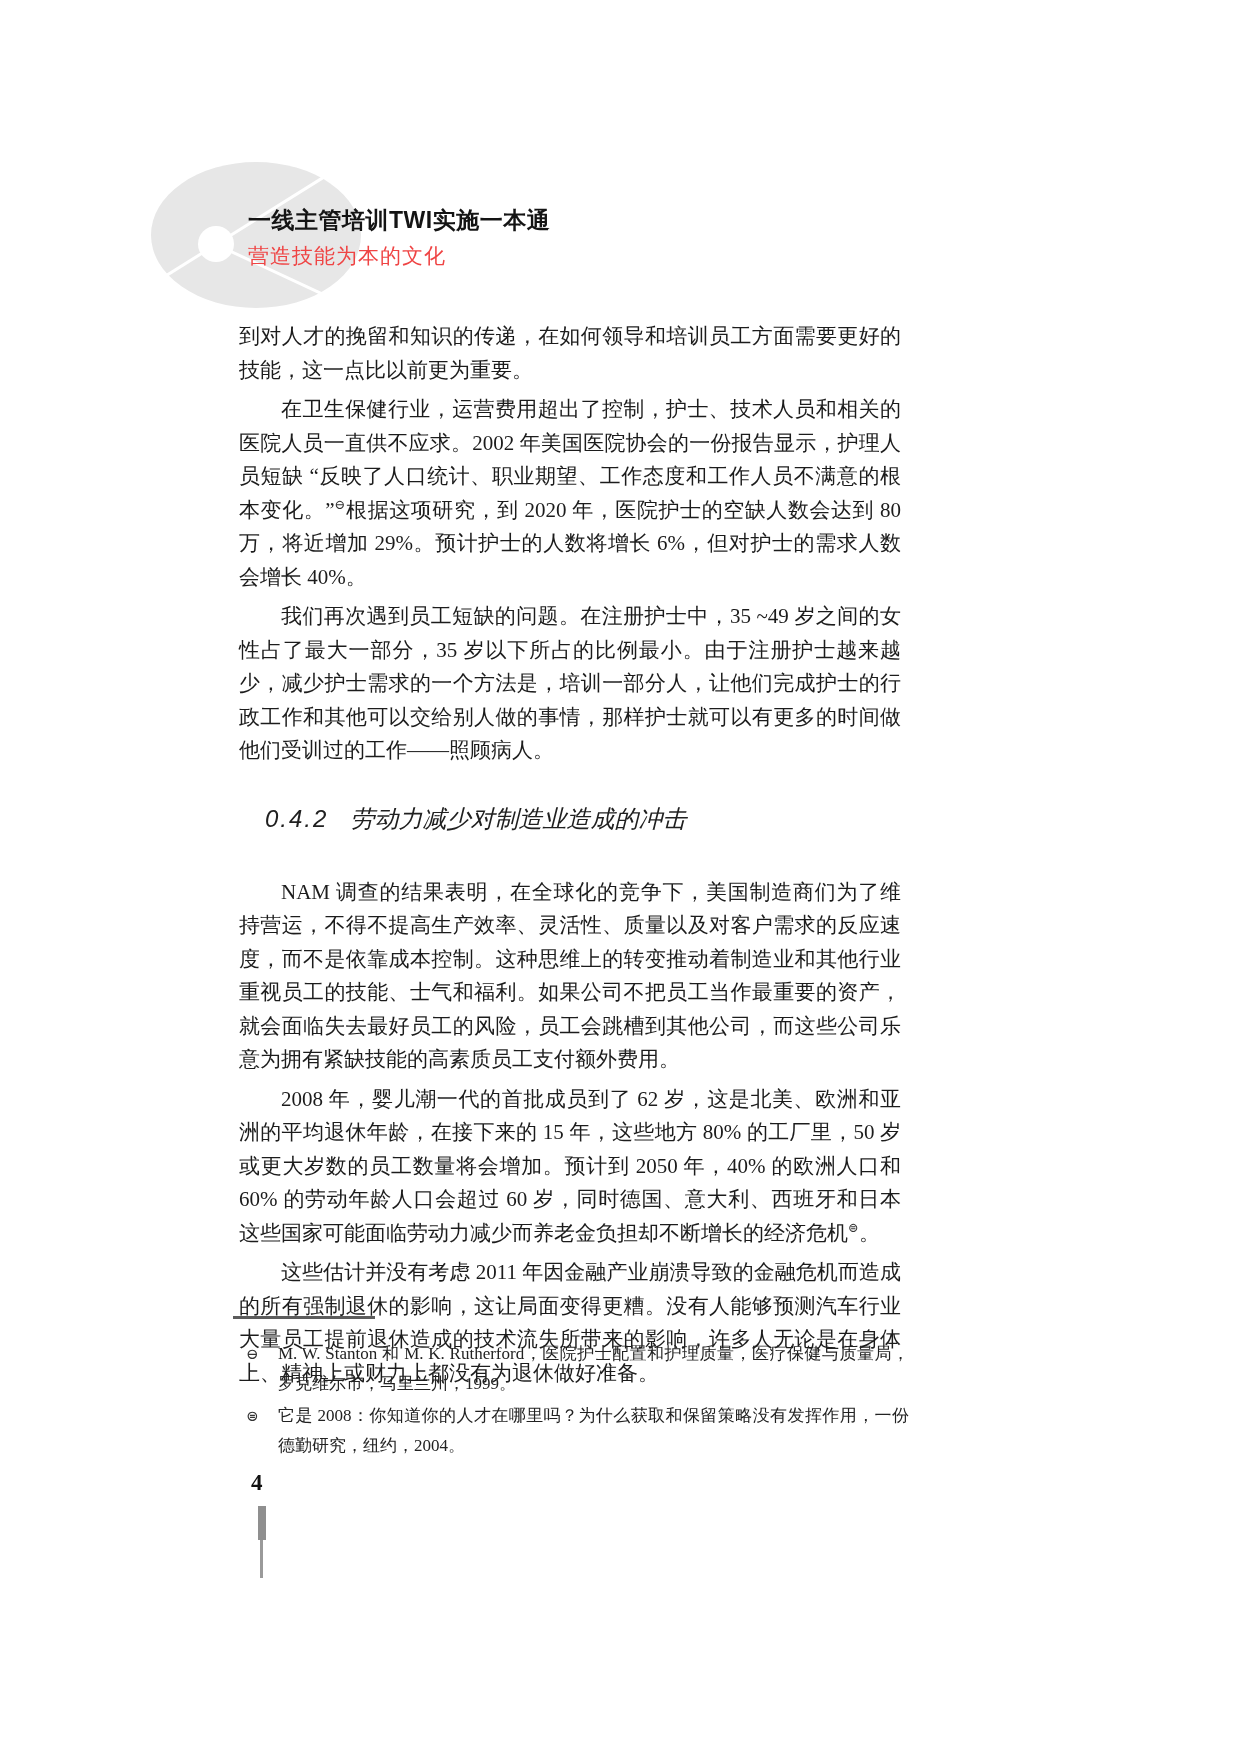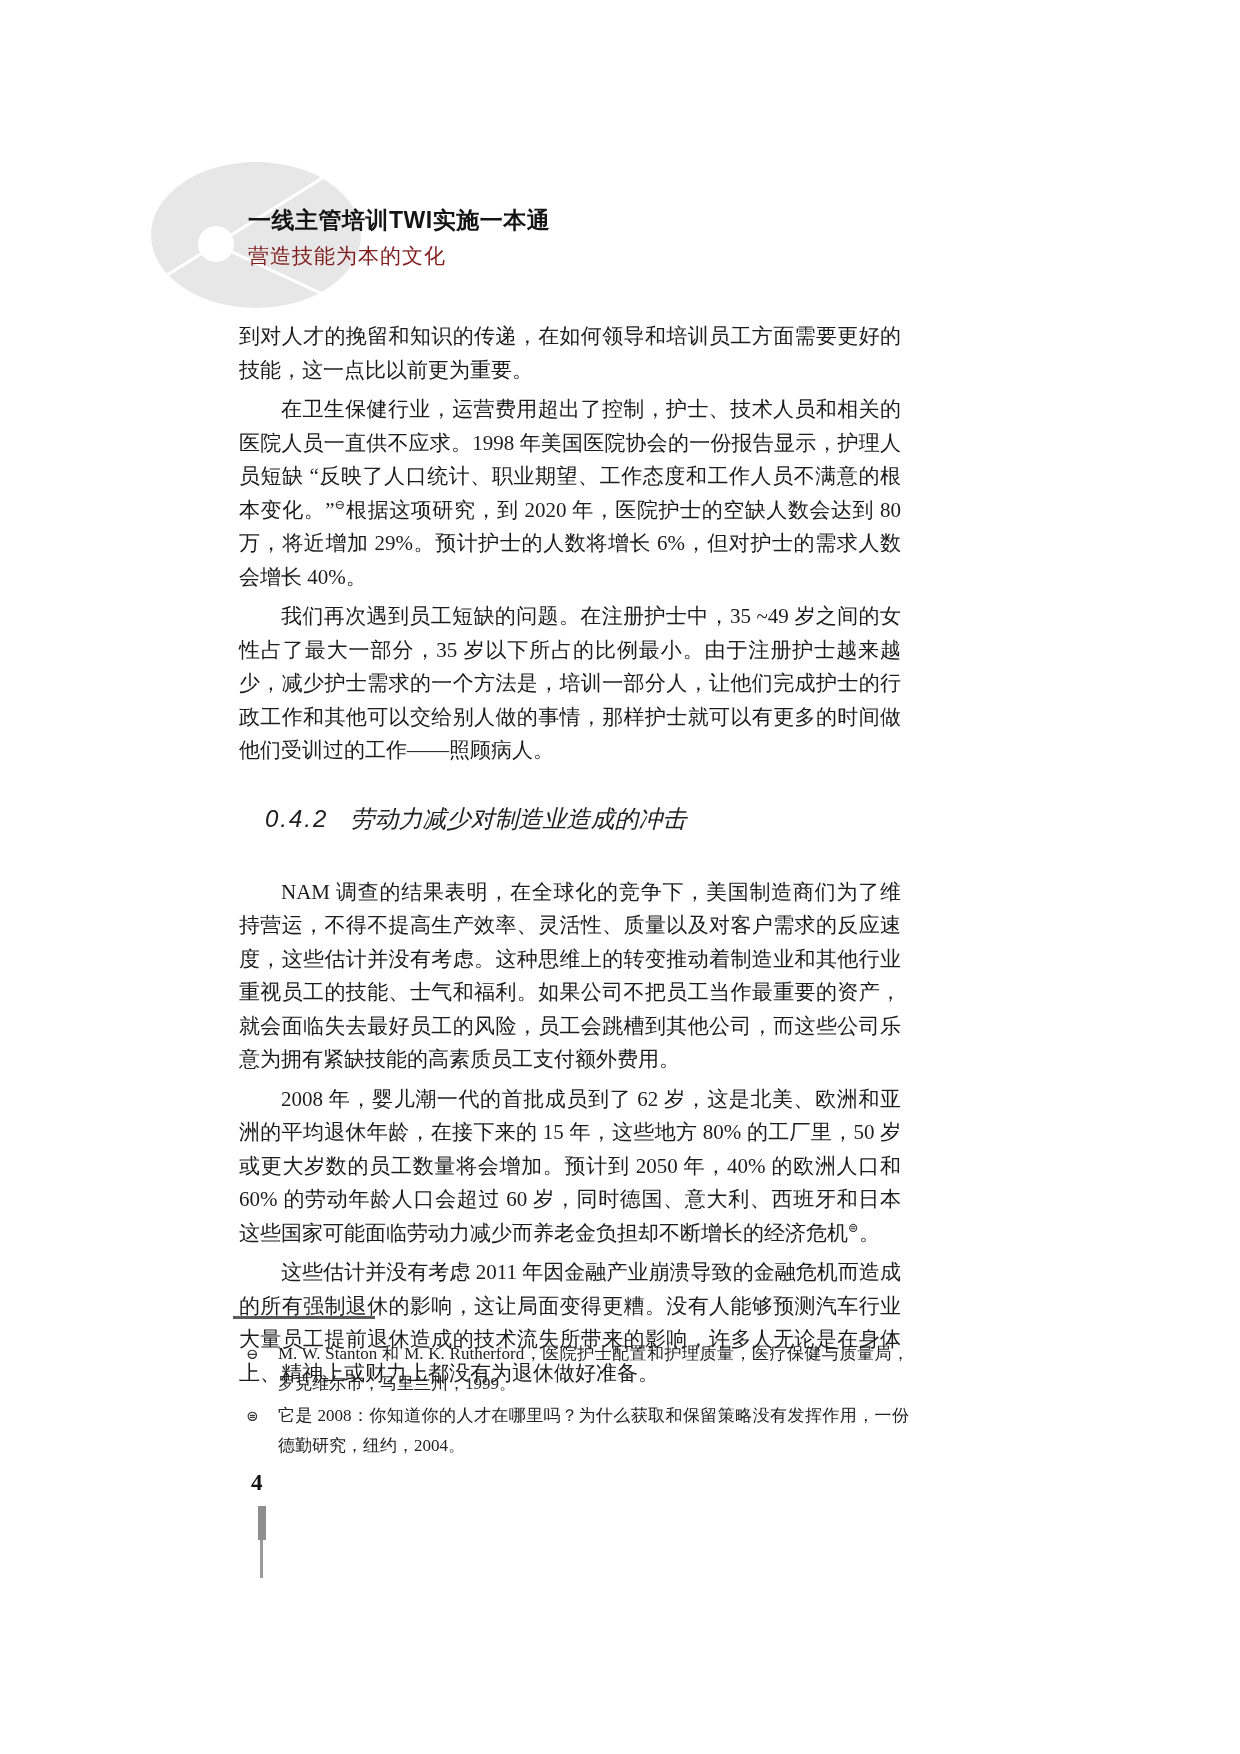--- a/index.html
+++ b/index.html
@@ -45,21 +45,21 @@
     font-size:23px;
     letter-spacing:0.5px;
     color:#141414;
     white-space:nowrap;
   }
   .book-subtitle{
     position:absolute; left:248px; top:242px; z-index:4;
     font-family:"Liberation Sans","DejaVu Sans",sans-serif;
     font-size:21px;
     letter-spacing:1px;
-    color:#7f1d1d;
+    color:#ef4444;
     white-space:nowrap;
   }
 
   
   .content{
     position:absolute; left:233px; top:314px;
     width:674px;
     font-size:21px;
     line-height:33.5px;
     text-align:justify;
@@ -144,27 +144,27 @@
   <div class="logo-spoke spoke-c"></div>
   <div class="logo-hole"></div>
 
   <div class="book-title">一线主管培训TWI实施一本通</div>
   <div class="book-subtitle">营造技能为本的文化</div>
 
   <div class="content">
 
     <p class="noindent">到对人才的挽留和知识的传递，在如何领导和培训员工方面需要更好的技能，这一点比以前更为重要。</p>
 
-    <p class="indent"><span>在卫生保健行业，运营费用超出了控制，护士、技术人员和相关的医院人员一直供不应求。1998 年美国医院协会的一份报告显示，护理人员短缺 “反映了人口统计、职业期望、工作态度和工作人员不满意的根本变化。”</span><sup class="fnmark">⊖</sup><span>根据这项研究，到 2020 年，医院护士的空缺人数会达到 80 万，将近增加 29%。预计护士的人数将增长 6%，但对护士的需求人数会增长 40%。</span></p>
+    <p class="indent"><span>在卫生保健行业，运营费用超出了控制，护士、技术人员和相关的医院人员一直供不应求。2002 年美国医院协会的一份报告显示，护理人员短缺 “反映了人口统计、职业期望、工作态度和工作人员不满意的根本变化。”</span><sup class="fnmark">⊖</sup><span>根据这项研究，到 2020 年，医院护士的空缺人数会达到 80 万，将近增加 29%。预计护士的人数将增长 6%，但对护士的需求人数会增长 40%。</span></p>
 
     <p class="indent">我们再次遇到员工短缺的问题。在注册护士中，35 ~49 岁之间的女性占了最大一部分，35 岁以下所占的比例最小。由于注册护士越来越少，减少护士需求的一个方法是，培训一部分人，让他们完成护士的行政工作和其他可以交给别人做的事情，那样护士就可以有更多的时间做他们受训过的工作——照顾病人。</p>
 
     <h2 class="section-heading"><span class="h-num">0.4.2</span><span>劳动力减少对制造业造成的冲击</span></h2>
 
-    <p class="indent">NAM 调查的结果表明，在全球化的竞争下，美国制造商们为了维持营运，不得不提高生产效率、灵活性、质量以及对客户需求的反应速度，这些估计并没有考虑。这种思维上的转变推动着制造业和其他行业重视员工的技能、士气和福利。如果公司不把员工当作最重要的资产，就会面临失去最好员工的风险，员工会跳槽到其他公司，而这些公司乐意为拥有紧缺技能的高素质员工支付额外费用。</p>
+    <p class="indent">NAM 调查的结果表明，在全球化的竞争下，美国制造商们为了维持营运，不得不提高生产效率、灵活性、质量以及对客户需求的反应速度，而不是依靠成本控制。这种思维上的转变推动着制造业和其他行业重视员工的技能、士气和福利。如果公司不把员工当作最重要的资产，就会面临失去最好员工的风险，员工会跳槽到其他公司，而这些公司乐意为拥有紧缺技能的高素质员工支付额外费用。</p>
 
     <p class="indent"><span>2008 年，婴儿潮一代的首批成员到了 62 岁，这是北美、欧洲和亚洲的平均退休年龄，在接下来的 15 年，这些地方 80% 的工厂里，50 岁或更大岁数的员工数量将会增加。预计到 2050 年，40% 的欧洲人口和 60% 的劳动年龄人口会超过 60 岁，同时德国、意大利、西班牙和日本这些国家可能面临劳动力减少而养老金负担却不断增长的经济危机</span><sup class="fnmark">⊜</sup><span>。</span></p>
 
     <p class="indent">这些估计并没有考虑 2011 年因金融产业崩溃导致的金融危机而造成的所有强制退休的影响，这让局面变得更糟。没有人能够预测汽车行业大量员工提前退休造成的技术流失所带来的影响，许多人无论是在身体上、精神上或财力上都没有为退休做好准备。</p>
 
 
   </div>
 
   <div class="footnotes">
     <div class="fn-rule"></div>

